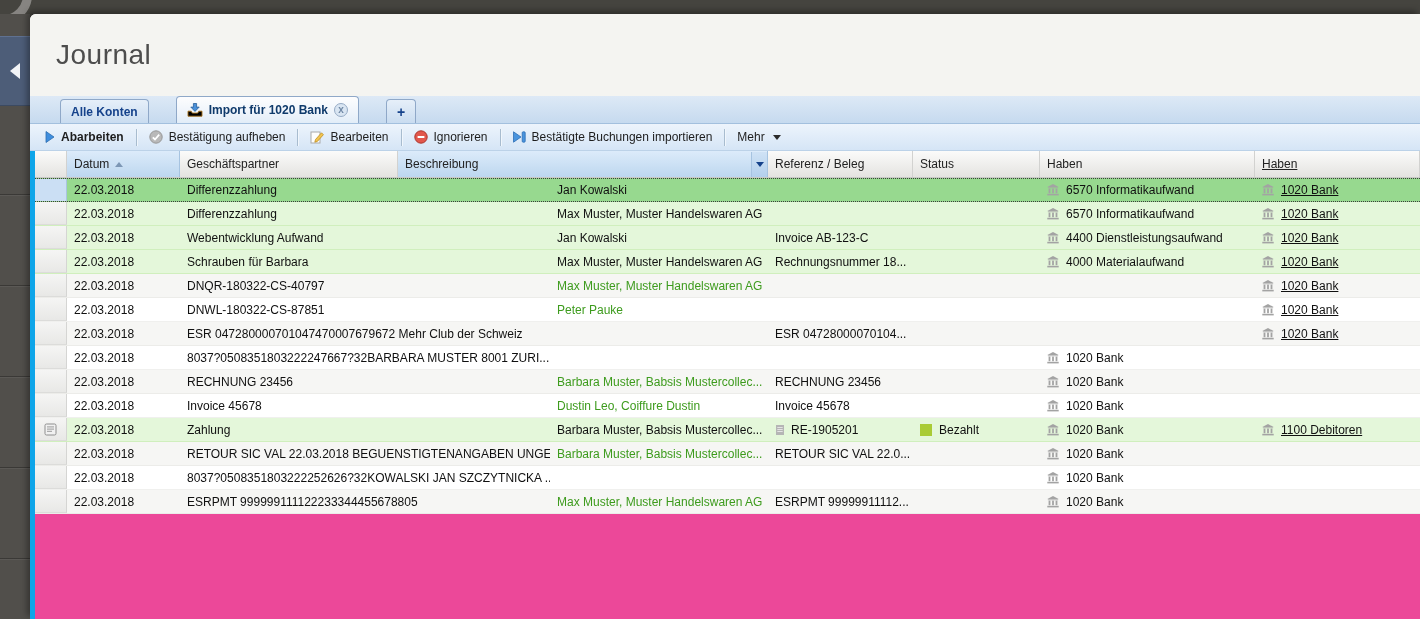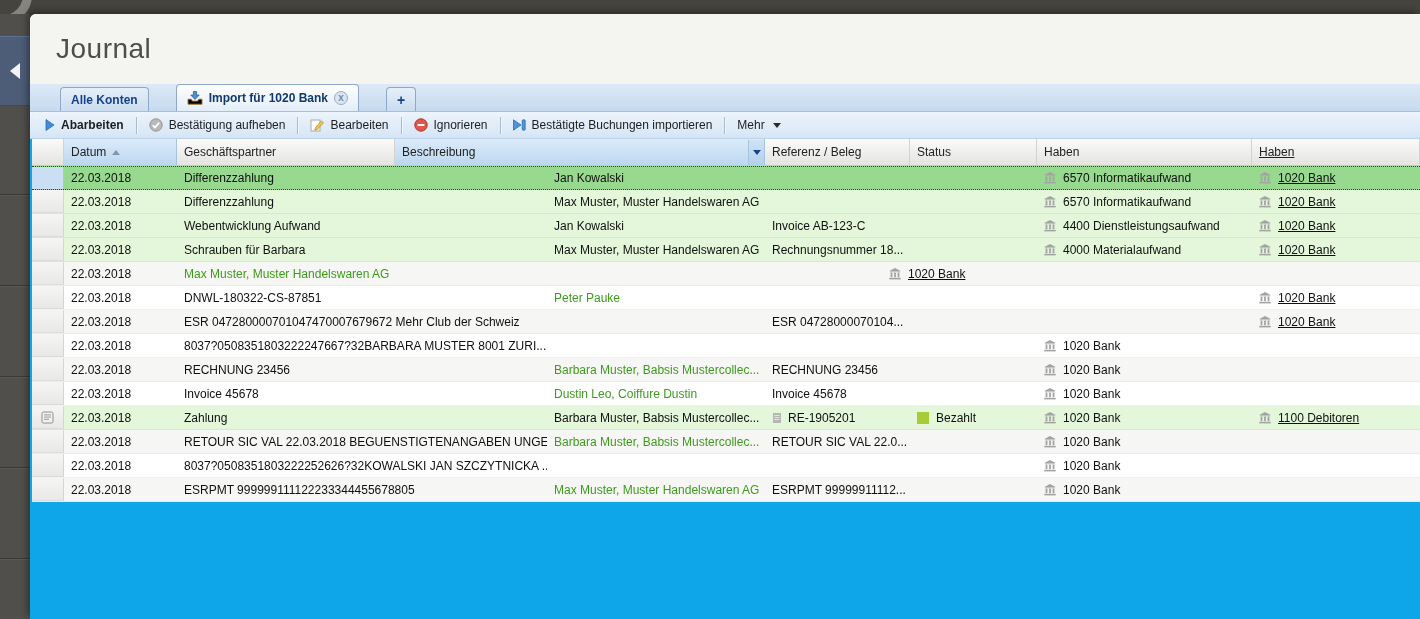--- a/index.html
+++ b/index.html
@@ -17,21 +17,21 @@
   .collapse-btn { position:absolute; left:0; top:22px; width:30px; height:70px;
     background:#4d5d78; border-top:1px solid #5f7191; border-bottom:1px solid #3c4a61;
     display:flex; align-items:center; justify-content:center; cursor:pointer; }
   .arrow-left { width:0; height:0; border-top:8px solid transparent; border-bottom:8px solid transparent; border-right:10px solid #f2f4f7; }
 
   
   .panel { position:absolute; left:30px; top:14px; width:1390px; height:605px; background:#fff;
     border-top-left-radius:6px; overflow:hidden; display:flex; flex-direction:column;
     box-shadow:-3px -3px 6px rgba(0,0,0,.35); }
 
-  .panel-header { height:70px; background:#f4f4f1; display:flex; align-items:center; padding-left:26px; flex:0 0 auto; }
+  .panel-header { height:82px; background:#f4f4f1; display:flex; align-items:center; padding-left:26px; flex:0 0 auto; }
   .page-title { font-size:28px; font-weight:400; color:#4d4d4d; letter-spacing:.5px; }
 
   
   .tab-bar { height:28px; flex:0 0 auto; background:linear-gradient(#dde9f6,#c6daef);
     border-bottom:1px solid #a3c0de; display:flex; align-items:flex-end; padding-left:6px; }
   .tab { height:24px; display:flex; align-items:center; gap:6px; padding:0 10px; margin-right:3px;
     border:1px solid #8fa8c8; border-bottom:none; border-radius:4px 4px 0 0;
     background:linear-gradient(#e6eff9,#c9dcf0); color:#15428b; font-weight:bold; font-size:12px; cursor:pointer;margin-left:24px; }
   .tab.active { height:27px; background:linear-gradient(#fdfdfe 0%, #eef4fb 60%, #e2edf8 100%); color:#0f3a6b; position:relative; }
   .tab.plus { width:30px; justify-content:center; font-size:14px; }
@@ -40,21 +40,21 @@
 
   
   .toolbar { height:27px; flex:0 0 auto; background:linear-gradient(#edf4fc,#d5e5f6);
     border-bottom:1px solid #bcd2e8; display:flex; align-items:center; padding-left:6px; font-size:12px; color:#1d1d1d; }
   .tb-item { display:flex; align-items:center; gap:6px; padding:0 9px; height:22px; border-radius:3px; cursor:pointer; white-space:nowrap; }
   .tb-item.bold { font-weight:bold; }
   .tb-sep { width:1px; height:17px; background:#a8bccf; box-shadow:1px 0 0 #f0f6fc; margin:0 3px; }
   .menu-arrow { width:0; height:0; border-left:4px solid transparent; border-right:4px solid transparent; border-top:5px solid #2a2a2a; margin-left:2px; }
 
   
-  .grid { flex:1; background:#0ea5e9; border-left:2px solid #0ea5e9; overflow:hidden; display:flex; flex-direction:column; }
+  .grid { flex:1; background:#ec4899; border-left:5px solid #0ea5e9; overflow:hidden; display:flex; flex-direction:column; }
   .grid-header { display:flex; height:27px; flex:0 0 auto; background:linear-gradient(#fbfbfa,#e4e3e0);
     font-size:12px; color:#222; border-bottom:1px solid #c8c8c6; }
   .gh-cell { display:flex; align-items:center; padding:0 7px; border-right:1px solid #d2d2d0; overflow:hidden; white-space:nowrap; }
   .gh-cell.sorted { background:linear-gradient(#dcebfa,#bdd7ef); border-right:1px solid #a6c3e0; }
   .sort-asc { width:0; height:0; border-left:4px solid transparent; border-right:4px solid transparent;
     border-bottom:5px solid #7d97b5; margin-left:6px; }
   .col-menu { margin-left:auto; width:16px; height:25px; display:flex; align-items:center; justify-content:center;
     border-left:1px solid #a6c3e0; background:linear-gradient(#cfe2f5,#b3d0ec); cursor:pointer; }
   .chev-down { width:0; height:0; border-left:4px solid transparent; border-right:4px solid transparent; border-top:5px solid #15428b; }
 
@@ -398,20 +398,23 @@
     </div>
   </div>
 
   <div class="row alt">
     <div class="cell c0">
       
     </div>
     <div class="cell c1">
               <span class="txt t-datum">22.03.2018</span>
             </div>
+    <div class="cell c2">
+              <span class="txt t-beschreibung">DNQR-180322-CS-40797</span>
+            </div>
     <div class="cell c3">
               <span class="txt partner t-partner green">Max Muster, Muster Handelswaren AG</span>
             </div>
     <div class="cell c4">
 
       <span class="txt t-referenz"></span>
     </div>
     <div class="cell c5">
 
       <span class="txt t-status"></span>

